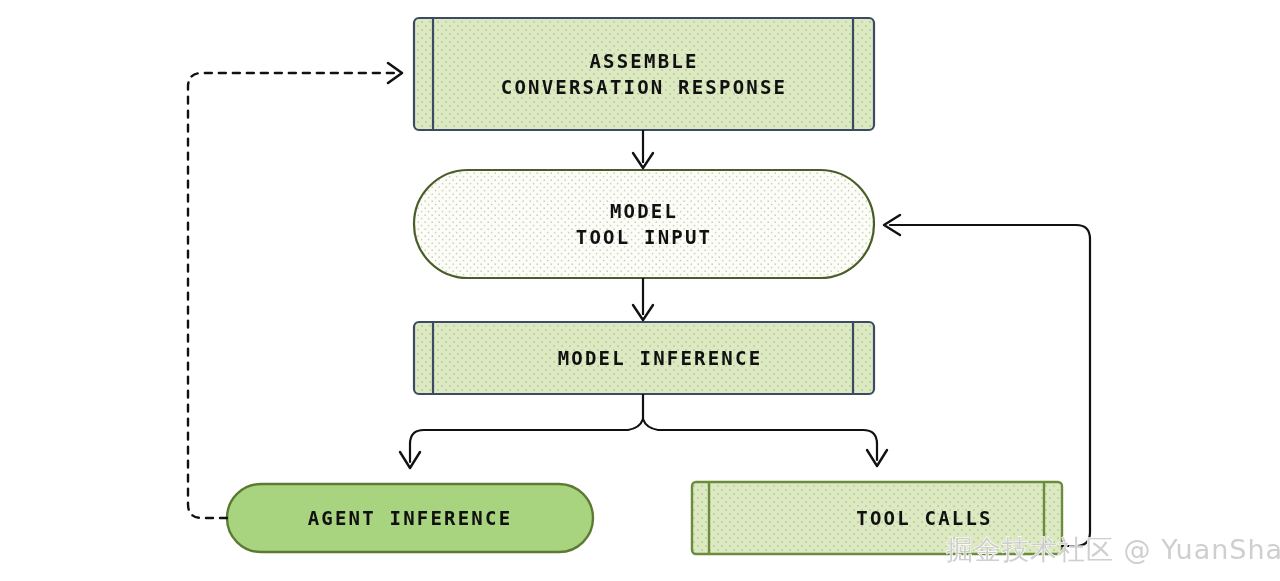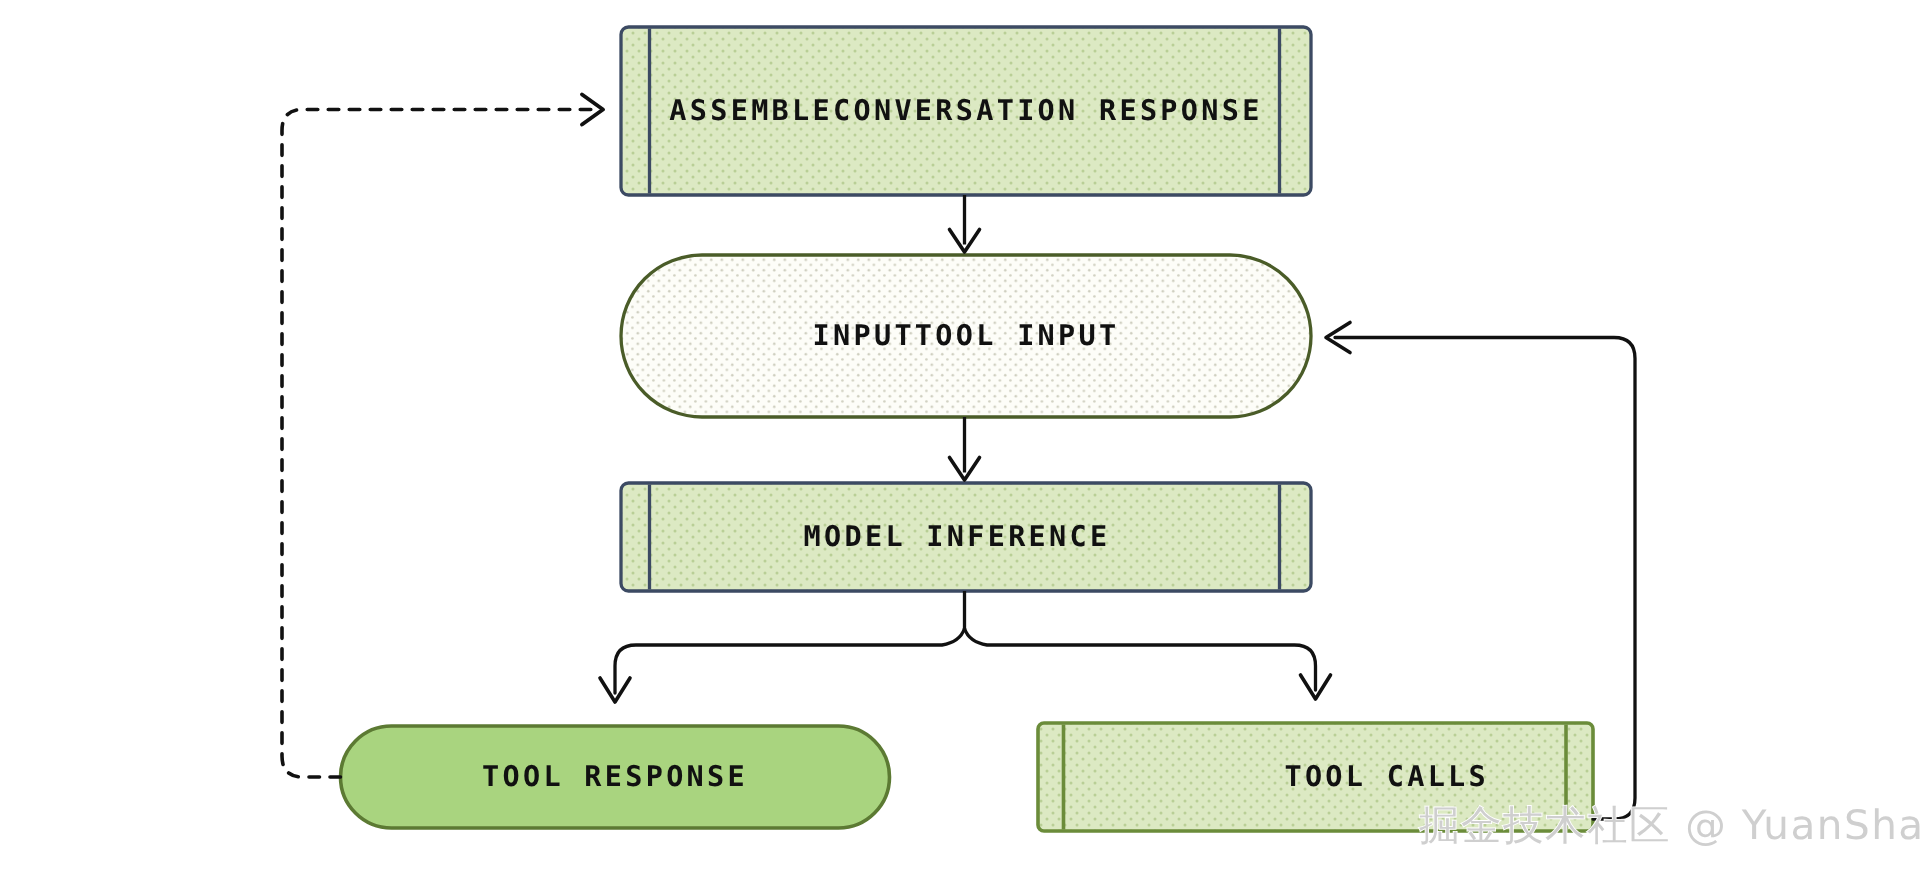--- a/index.html
+++ b/index.html
@@ -21,20 +21,21 @@
   svg.layer {
     position: absolute;
     top: 0;
     left: 0;
     width: 1280px;
     height: 581px;
   }
   .node-label {
     position: absolute;
     display: flex;
+    flex-direction: column;
     align-items: center;
     justify-content: center;
     text-align: center;
     pointer-events: none;
     color: #111111;
     font-family: "DejaVu Sans Mono", "Liberation Mono", monospace;
     font-size: 19px;
     font-weight: 700;
     letter-spacing: 2.2px;
     line-height: 26px;
@@ -134,30 +135,30 @@
       <path d="M 388 63 L 402 73 L 388 83" fill="none" stroke="#111111" stroke-width="2.6" stroke-linecap="round" stroke-linejoin="round"></path>
     </g>
   </svg>
 
   <div class="node-label" style="left:434px; top:18px; width:420px; height:112px;">
     <span>ASSEMBLE</span>
     <span>CONVERSATION RESPONSE</span>
   </div>
 
   <div class="node-label" style="left:414px; top:170px; width:460px; height:108px;">
-    <span>INPUT</span>
+    <span>MODEL</span>
     <span>TOOL INPUT</span>
   </div>
 
-  <div class="node-label" style="left:428px; top:322px; width:420px; height:72px;">
+  <div class="node-label" style="left:450px; top:322px; width:420px; height:72px;">
     <span>MODEL INFERENCE</span>
   </div>
 
   <div class="node-label" style="left:227px; top:484px; width:366px; height:68px;">
-    <span>TOOL RESPONSE</span>
+    <span>AGENT INFERENCE</span>
   </div>
 
   <div class="node-label" style="left:709px; top:482px; width:335px; height:72px;margin-left:48px;">
     <span>TOOL CALLS</span>
   </div>
 
   <div class="watermark">掘金技术社区 @ YuanShan</div>
 
 </div>
 

